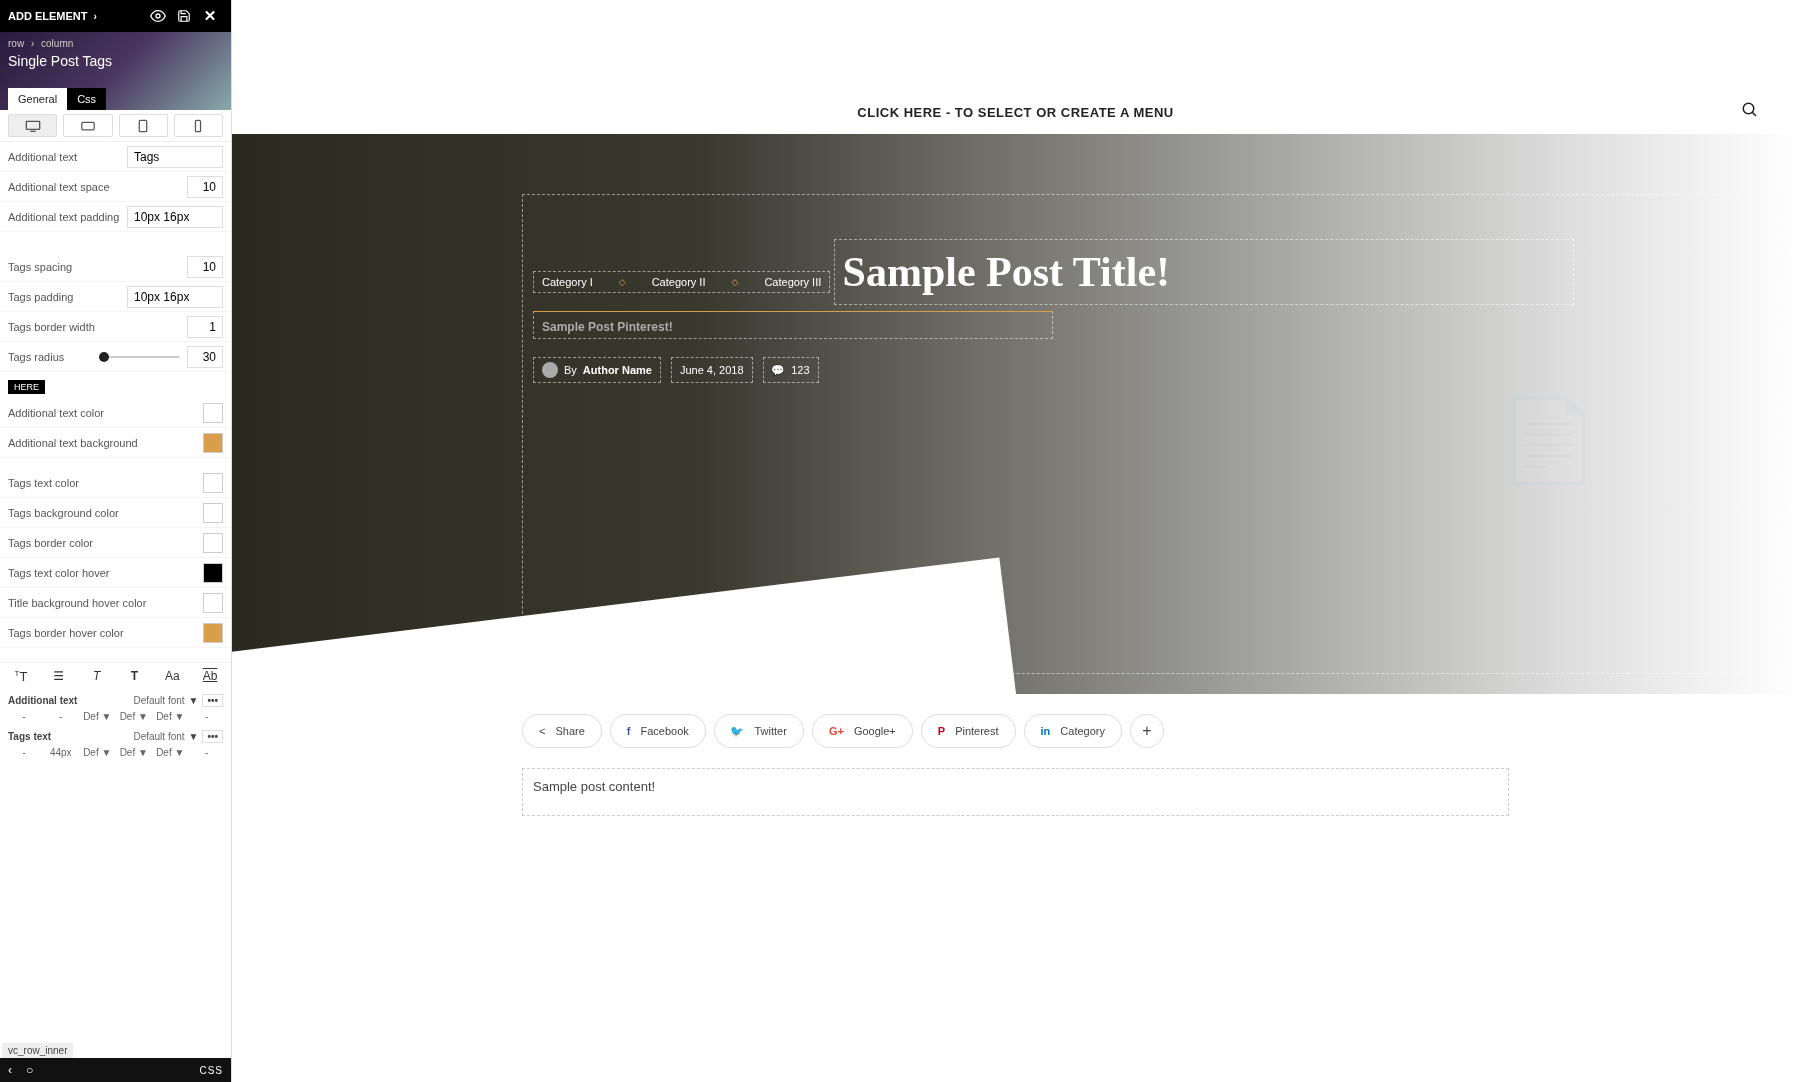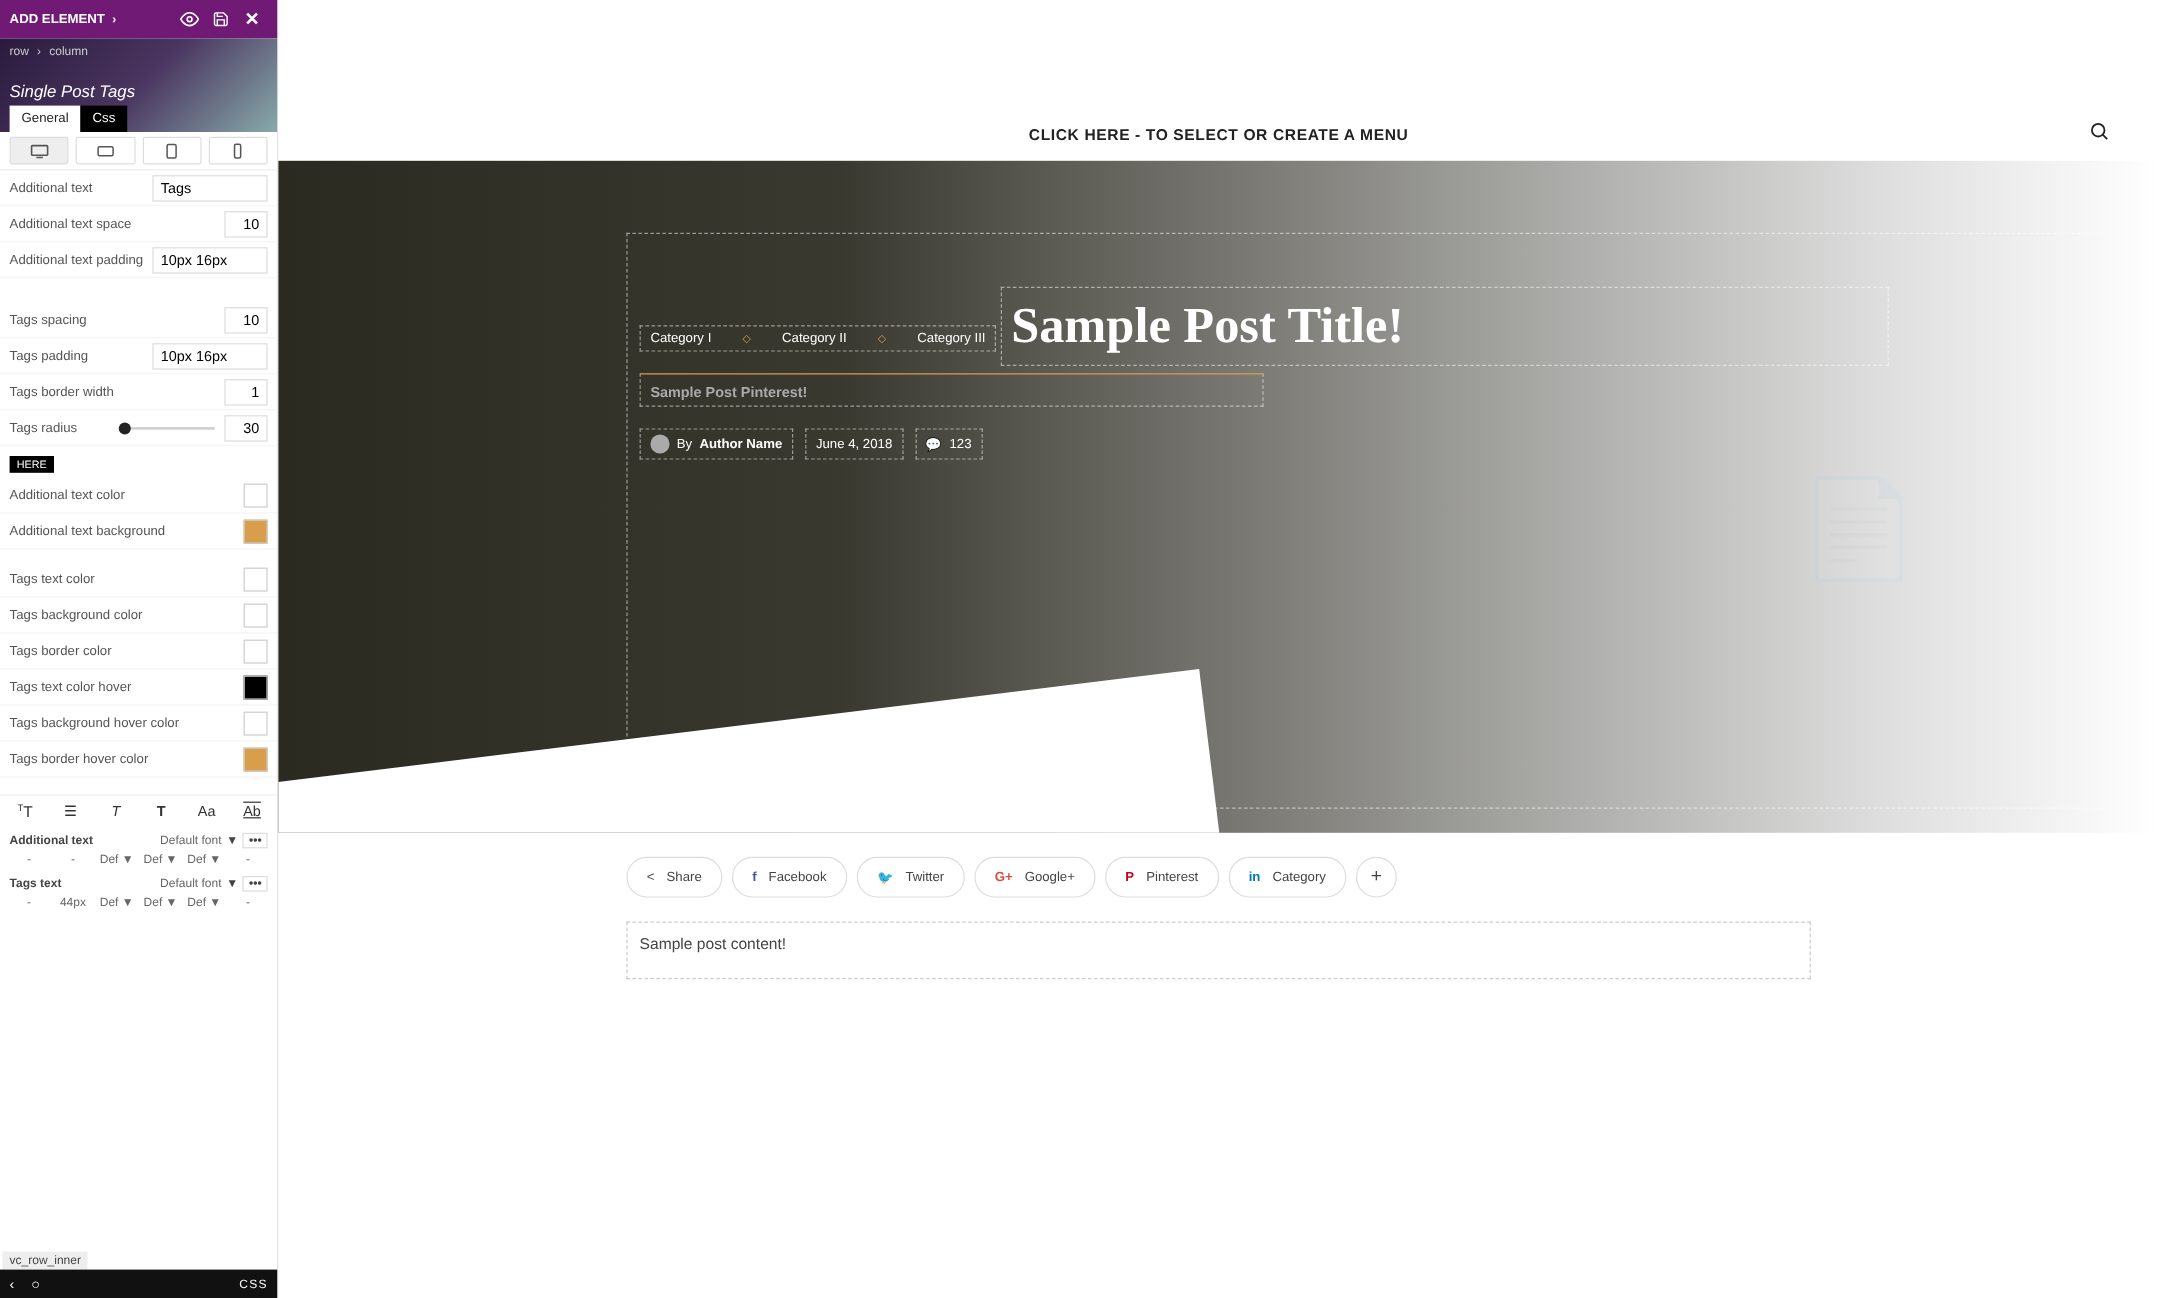--- a/index.html
+++ b/index.html
@@ -1,29 +1,29 @@
 <!DOCTYPE html>
 <html><head>
 <meta charset="utf-8">
 <style>
 * { margin: 0; padding: 0; box-sizing: border-box; }
 body { font-family: -apple-system, BlinkMacSystemFont, "Segoe UI", Arial, sans-serif; font-size: 12px; color: #444; overflow: hidden; width: 1799px; height: 1082px; }
 
 .sidebar { position: absolute; left: 0; top: 0; width: 232px; height: 100%; background: #fff; border-right: 1px solid #ddd; display: flex; flex-direction: column; }
 
-.top-bar { height: 32px; background: #701a75; display: flex; align-items: center; padding: 0 8px; color: #fff; font-size: 11px; font-weight: 600; }
+.top-bar { height: 32px; background: #000000; display: flex; align-items: center; padding: 0 8px; color: #fff; font-size: 11px; font-weight: 600; }
 .top-bar .add-element { display: flex; align-items: center; cursor: pointer; }
 .top-bar .chevron { margin-left: 6px; font-size: 10px; }
 .top-bar .spacer { flex: 1; }
 .top-bar .icon-btn { width: 26px; display: flex; justify-content: center; align-items: center; cursor: pointer; font-size: 15px; }
 
 .ctx-bar { height: 78px; background: linear-gradient(135deg, #2a1b3d 0%, #4a3560 50%, #8aa 100%); position: relative; padding: 6px 8px; color: #fff; }
 .breadcrumb { font-size: 10px; color: #ccc; }
 .breadcrumb .sep { margin: 0 4px; }
-.element-title { font-size: 14px; margin-top: 19px; font-style: italic; }
+.element-title { font-size: 14px; margin-top: 4px; }
 .tabs { position: absolute; bottom: 0; left: 8px; display: flex; }
 .tab { padding: 5px 10px; font-size: 11px; cursor: pointer; }
 .tab.active { background: #fff; color: #222; text-align: center; }
 .tab.inactive { background: #000; color: #fff; }
 
 .device-row { height: 32px; display: flex; border-bottom: 1px solid #eee; padding: 4px 8px; gap:6px; }
 .device-btn { flex: 1; border: 1px solid #ddd; border-radius: 2px; display: flex; justify-content: center; align-items: center; cursor: pointer; font-size: 13px; }
 .device-btn.active { background: #eee; }
 
 .panel-body { flex: 1; overflow-y: auto; }
@@ -205,21 +205,21 @@
     </div>
     <div class="field-row">
       <div class="field-label">Tags border color</div>
       <div class="swatch white"></div>
     </div>
     <div class="field-row">
       <div class="field-label">Tags text color hover</div>
       <div class="swatch black"></div>
     </div>
     <div class="field-row">
-      <div class="field-label">Tags background hover color</div>
+      <div class="field-label">Title background hover color</div>
       <div class="swatch white"></div>
     </div>
     <div class="field-row">
       <div class="field-label">Tags border hover color</div>
       <div class="swatch orange"></div>
     </div>
 
     <div style="height:14px;"></div>
 
     <div class="typo-row">

